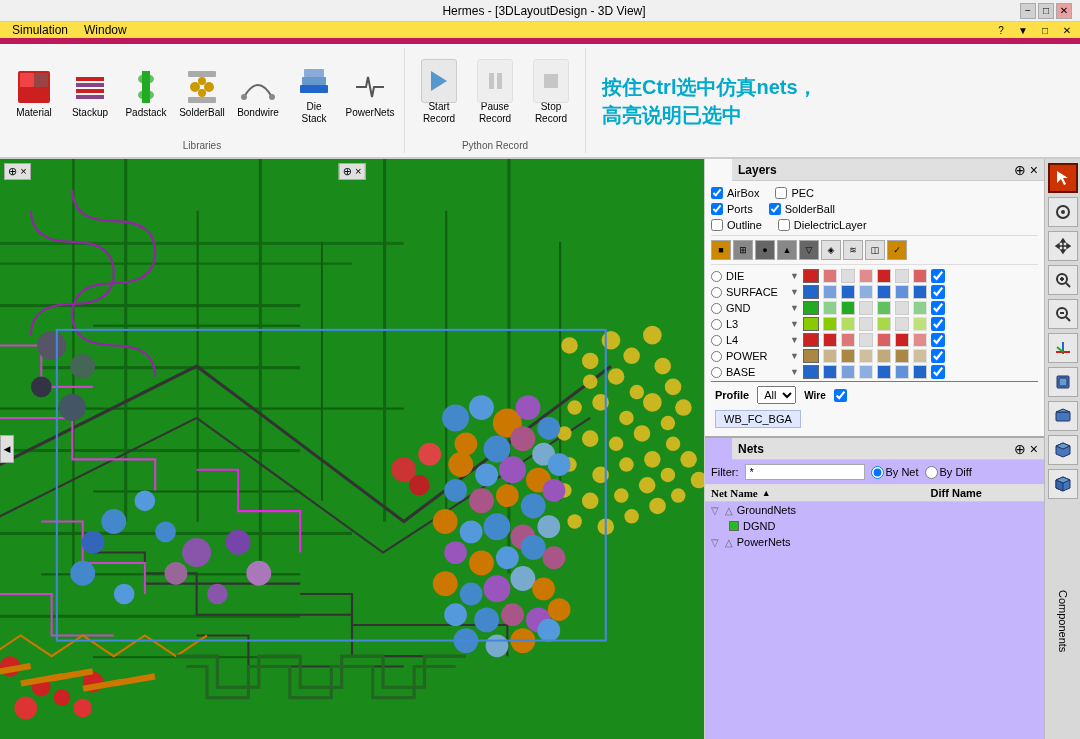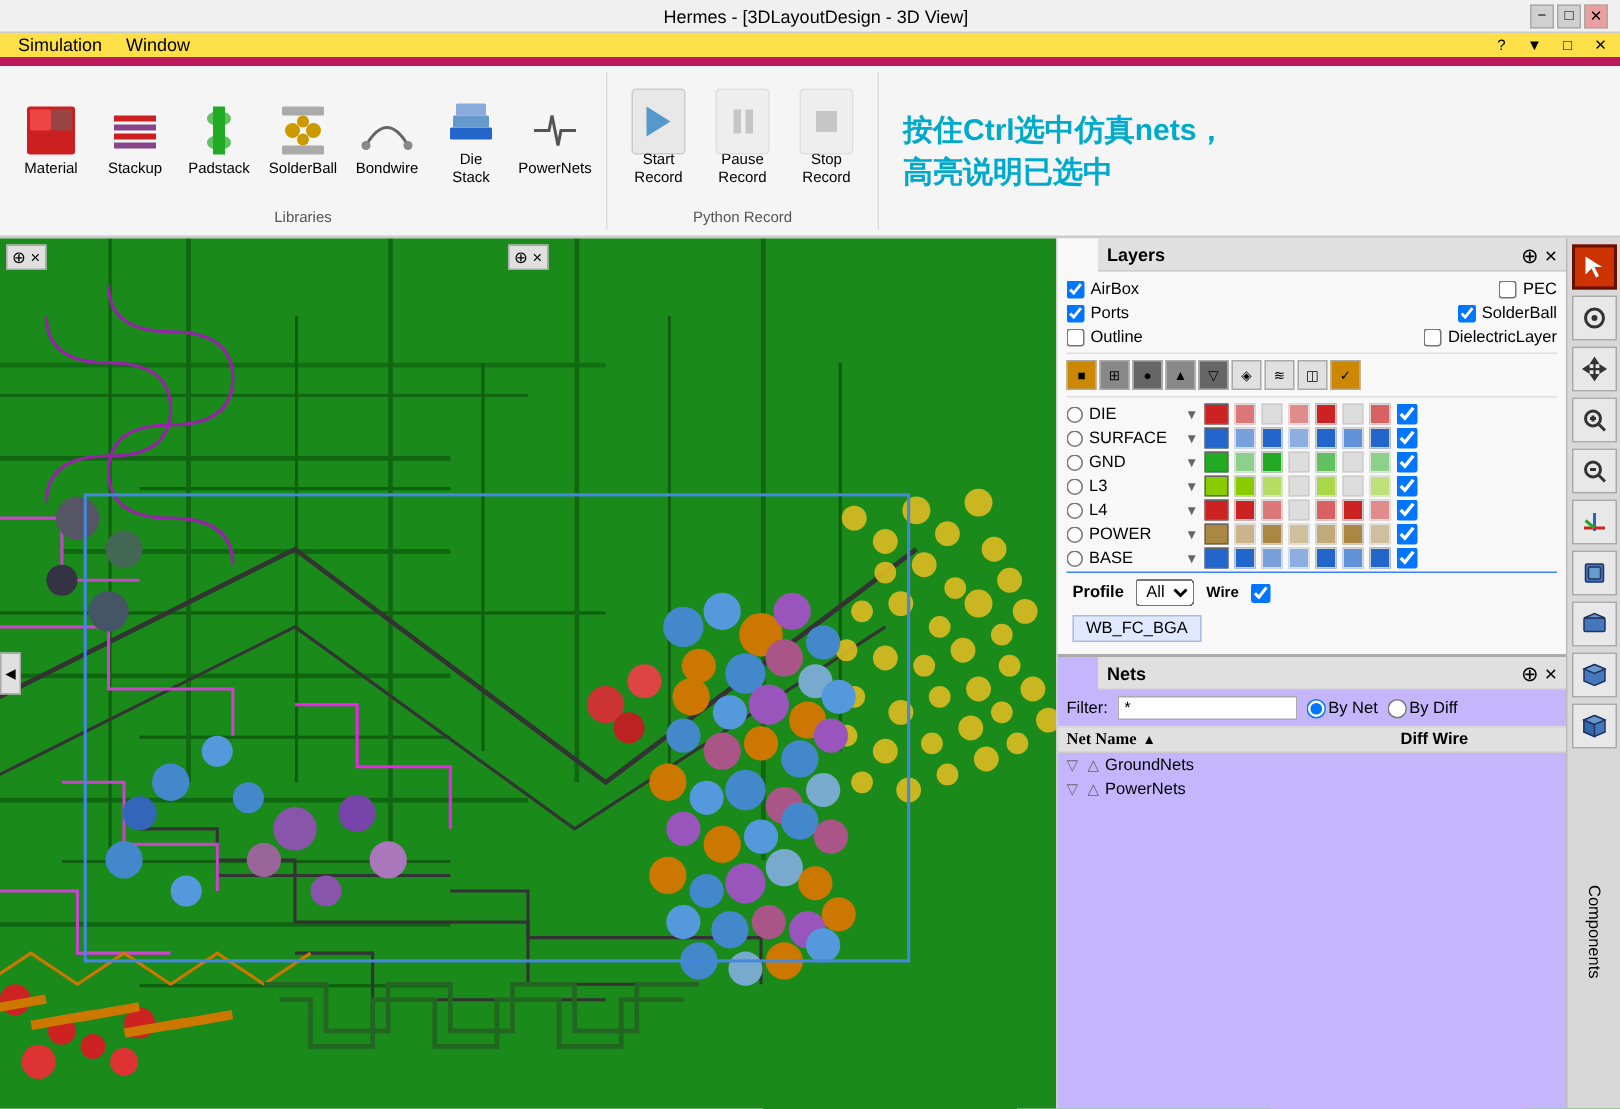--- a/index.html
+++ b/index.html
@@ -169,21 +169,20 @@
       border-bottom: 2px solid #aaa;
     }
     .layers-content {
       padding: 6px;
     }
     .checkbox-row {
       display: flex;
       align-items: center;
       gap: 16px;
       margin-bottom: 4px;
-      justify-content: space-between;
     }
     .checkbox-item {
       display: flex;
       align-items: center;
       gap: 4px;
       font-size: 11px;
     }
     .checkbox-item input[type="checkbox"] { width: 12px; height: 12px; }
 
     .layer-icons-row {
@@ -871,30 +870,34 @@
         <div class="radio-item">
           <input type="radio" name="filter-type" style="">
           <span>By Diff</span>
         </div>
       </div>
       <div class="nets-table-header">
         <div class="net-name-col" style="display:flex;align-items:center;gap:4px;font-family:Liberation Serif, serif;">
           <span>Net Name</span>
           <span style="font-size:9px;">▲</span>
         </div>
-        <div class="diff-name-col">Diff Wire</div>
+        <div class="diff-name-col">Diff Name</div>
       </div>
       <div class="nets-table-body">
 
         <div class="nets-tree-item">
           <span class="tree-expand">▽</span>
           <span class="net-icon">△</span>
           <span class="net-label">GroundNets</span>
         </div>
 
+        <div class="nets-tree-item" style="padding-left:24px;">
+          <div class="net-color-dot" style="background:#22bb22;"></div>
+          <span class="net-label">DGND</span>
+        </div>
 
         <div class="nets-tree-item">
           <span class="tree-expand">▽</span>
           <span class="net-icon">△</span>
           <span class="net-label">PowerNets</span>
         </div>
       </div>
     </div>
   </div>
 

